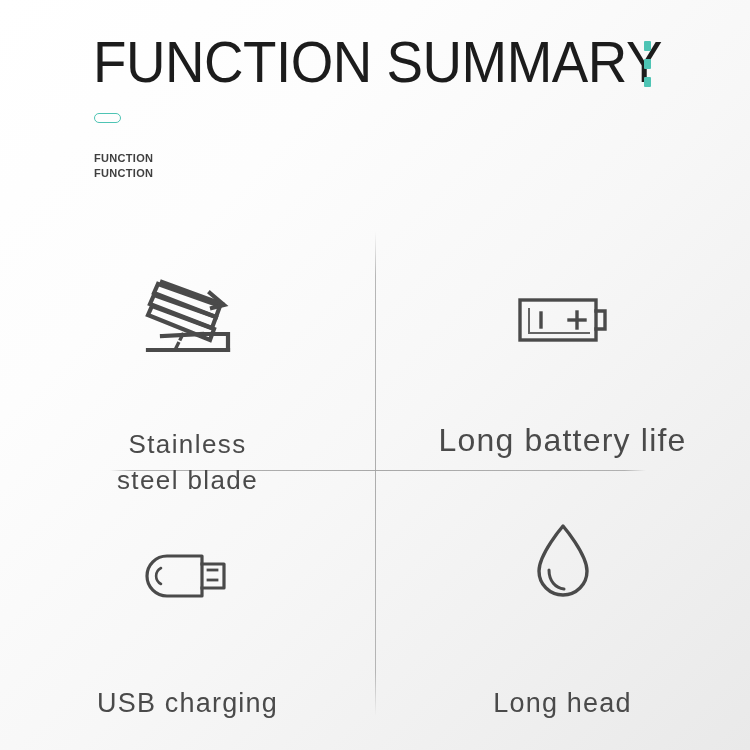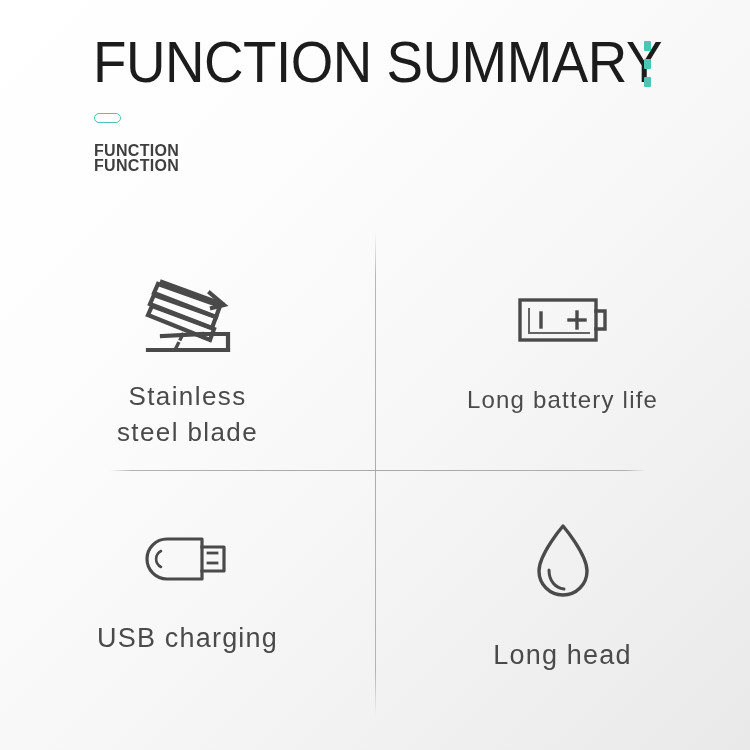--- a/index.html
+++ b/index.html
@@ -78,22 +78,22 @@
     height: 10px;
     border: 1.6px solid #4ec4b4;
     border-radius: 6px;
     box-sizing: border-box;
     background: transparent;
   }
 
   #subtitle {
     position: absolute;
     left: 94px;
-    top: 143px;
-    font-size: 16px;
+    top: 151px;
+    font-size: 11px;
     line-height: 15px;
     font-weight: bold;
     letter-spacing: 0.3px;
     color: #3f3f3f;
     width: 120px;
   }
   #subtitle .sub-line { display: block; }
 
   
   #feature-grid {
@@ -133,24 +133,25 @@
   }
 
   .feature-cell {
     position: absolute;
     width: 375px;
     height: 240px;
     box-sizing: border-box;
     display: flex;
     flex-direction: column;
     align-items: center;
+    gap: 48px;
   }
   #cell-0 { left: 0;   top: 0; }
   #cell-1 { left: 375px; top: 0; }
-  #cell-2 { left: 0;   top: 238px; }
+  #cell-2 { left: 0;   top: 255px; }
   #cell-3 { left: 375px; top: 241px; }
 
   .feature-icon {
     display: block;
     line-height: 0;
   }
   #cell-0 .feature-icon { margin-top: 44px; }
   #cell-1 .feature-icon { margin-top: 62px; }
   #cell-2 .feature-icon { margin-top: 64px; }
   #cell-3 .feature-icon { margin-top: 50px; }
@@ -159,21 +160,21 @@
     margin-top: 0;
     text-align: center;
     color: #4a4a4a;
     font-size: 26px;
     line-height: 36px;
     font-weight: 400;
     letter-spacing: 1.4px;
     white-space: pre-line;
   }
   #cell-0 .feature-label { margin-top: 22px; }
-  #cell-1 .feature-label { margin-top: 34px; font-size: 24px; letter-spacing: 1.2px; }
+  #cell-1 .feature-label { margin-top: 26px; font-size: 32px; letter-spacing: 1.2px; }
   #cell-2 .feature-label { margin-top: 34px; font-size: 27px; letter-spacing: 1.2px; }
   #cell-3 .feature-label { margin-top: 34px; font-size: 27px; letter-spacing: 1.2px; }
 </style>
 </head>
 <body>
 
 <div id="page">
 
   <div id="header">
 

